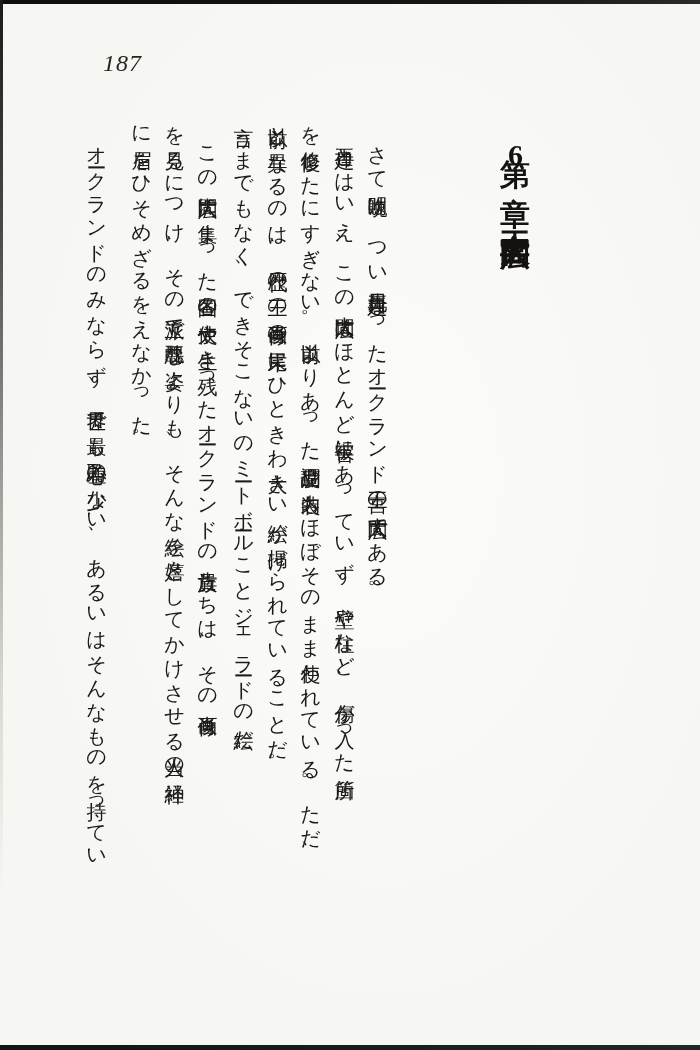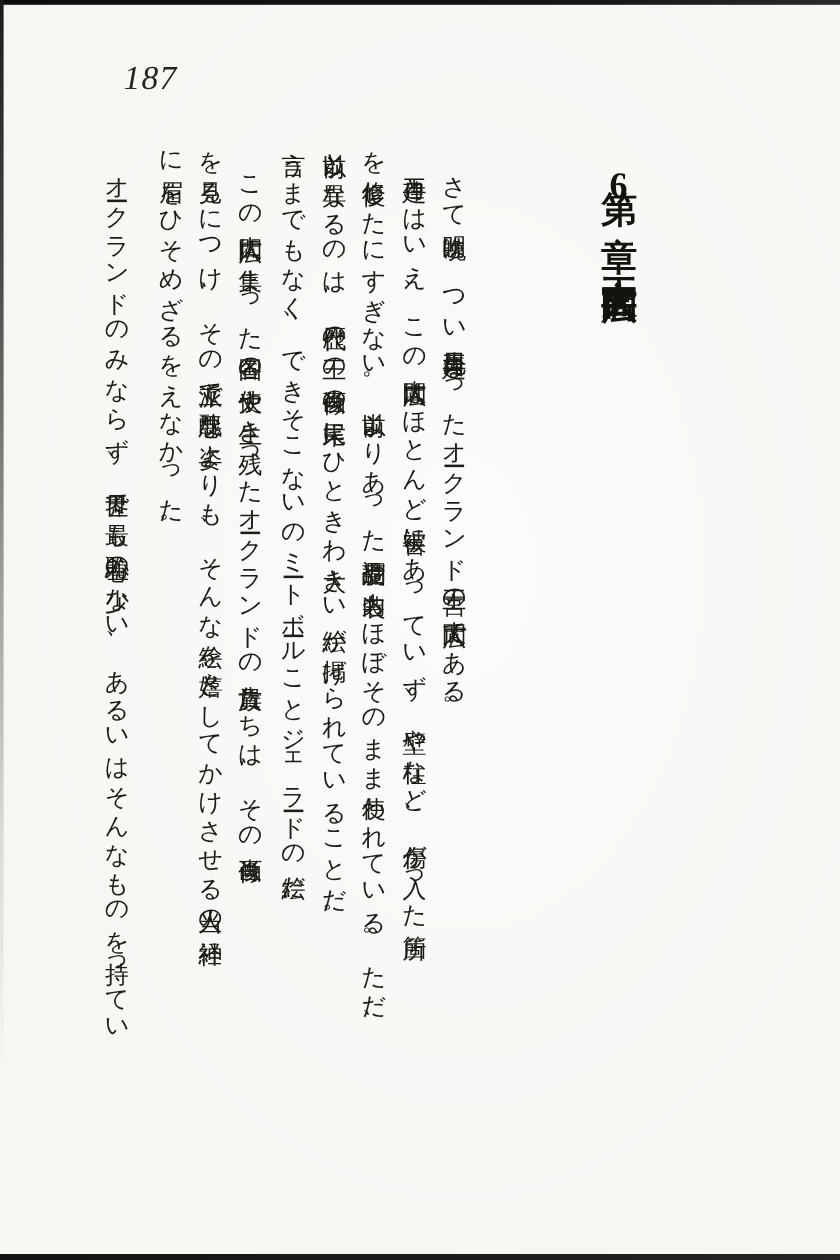--- a/index.html
+++ b/index.html
@@ -33,21 +33,21 @@
   .edge-bottom {
     position: absolute;
     left: 0; bottom: 0;
     width: 100%; height: 5px;
     background: linear-gradient(to right, #141414 0%, #1c1c1c 55%, #262626 100%);
   }
   .page-number {
     position: absolute;
     left: 103px;
     top: 50px;
-    font-size: 28px;
+    font-size: 24px;
     font-style: italic;
     letter-spacing: 1px;
     color: #26241f;
   }
   .chapter-title {
     position: absolute;
     left: 493px;
     top: 136px;
     width: 44px;
     writing-mode: vertical-rl;

